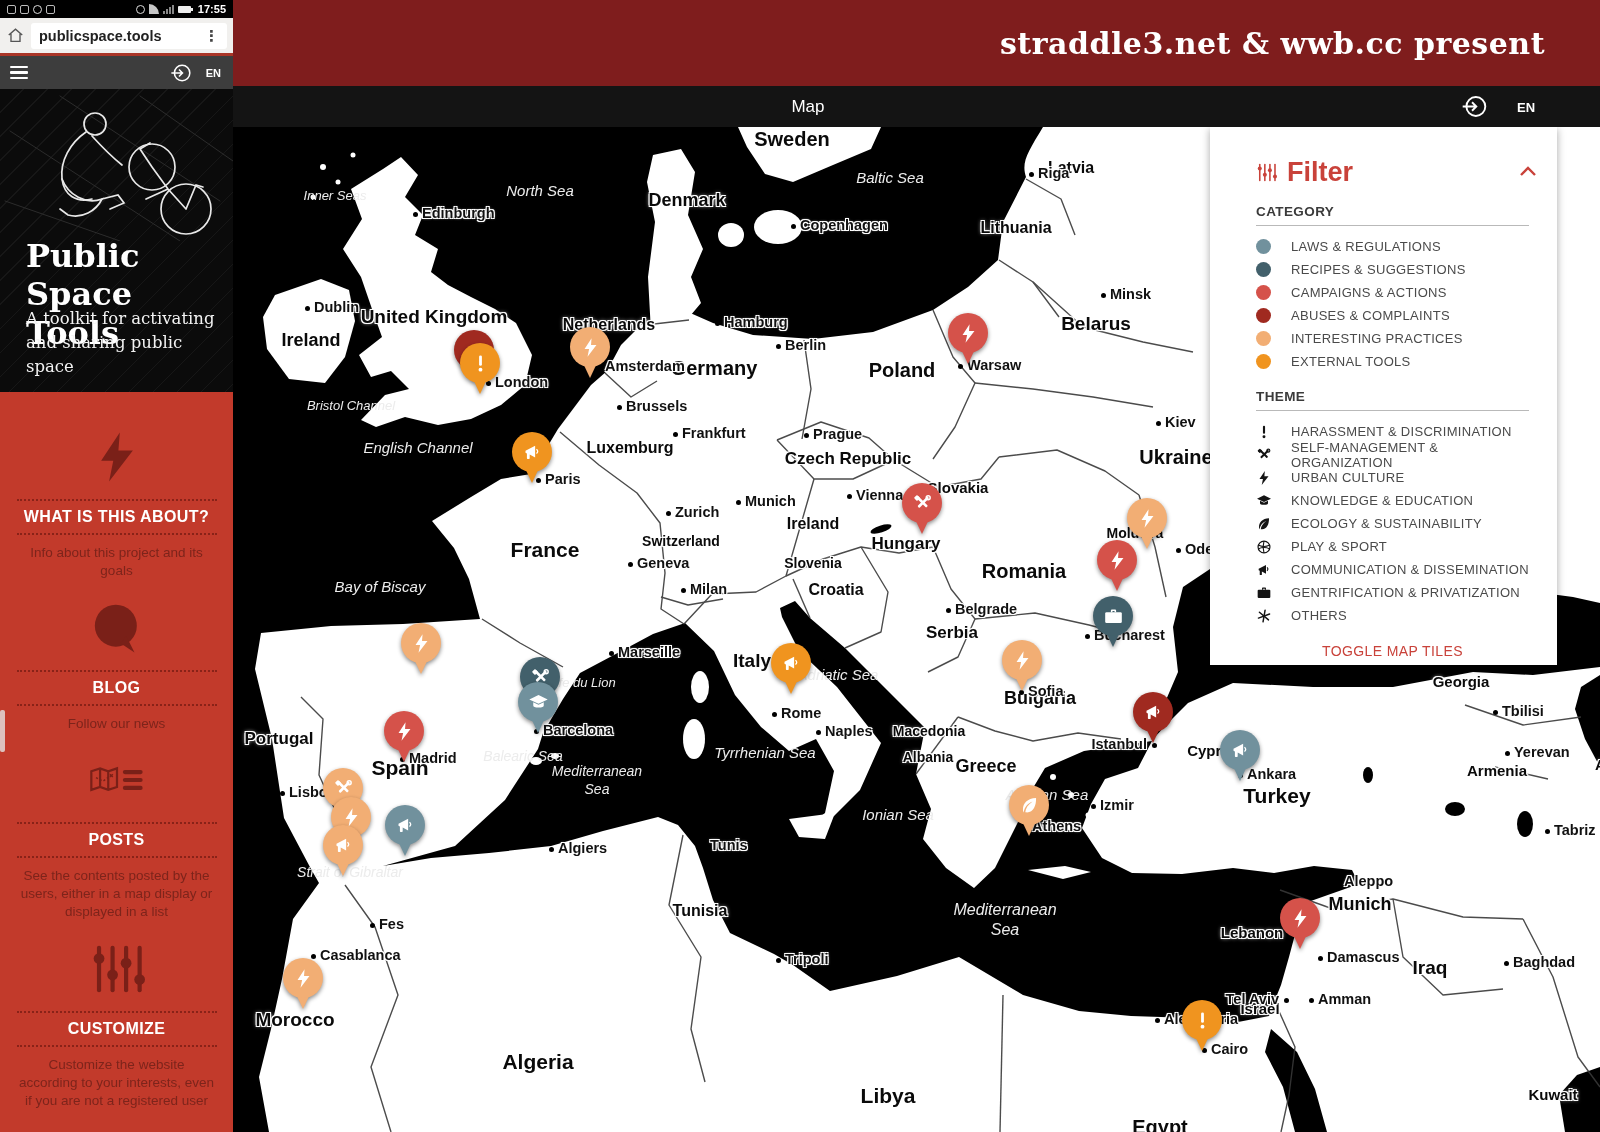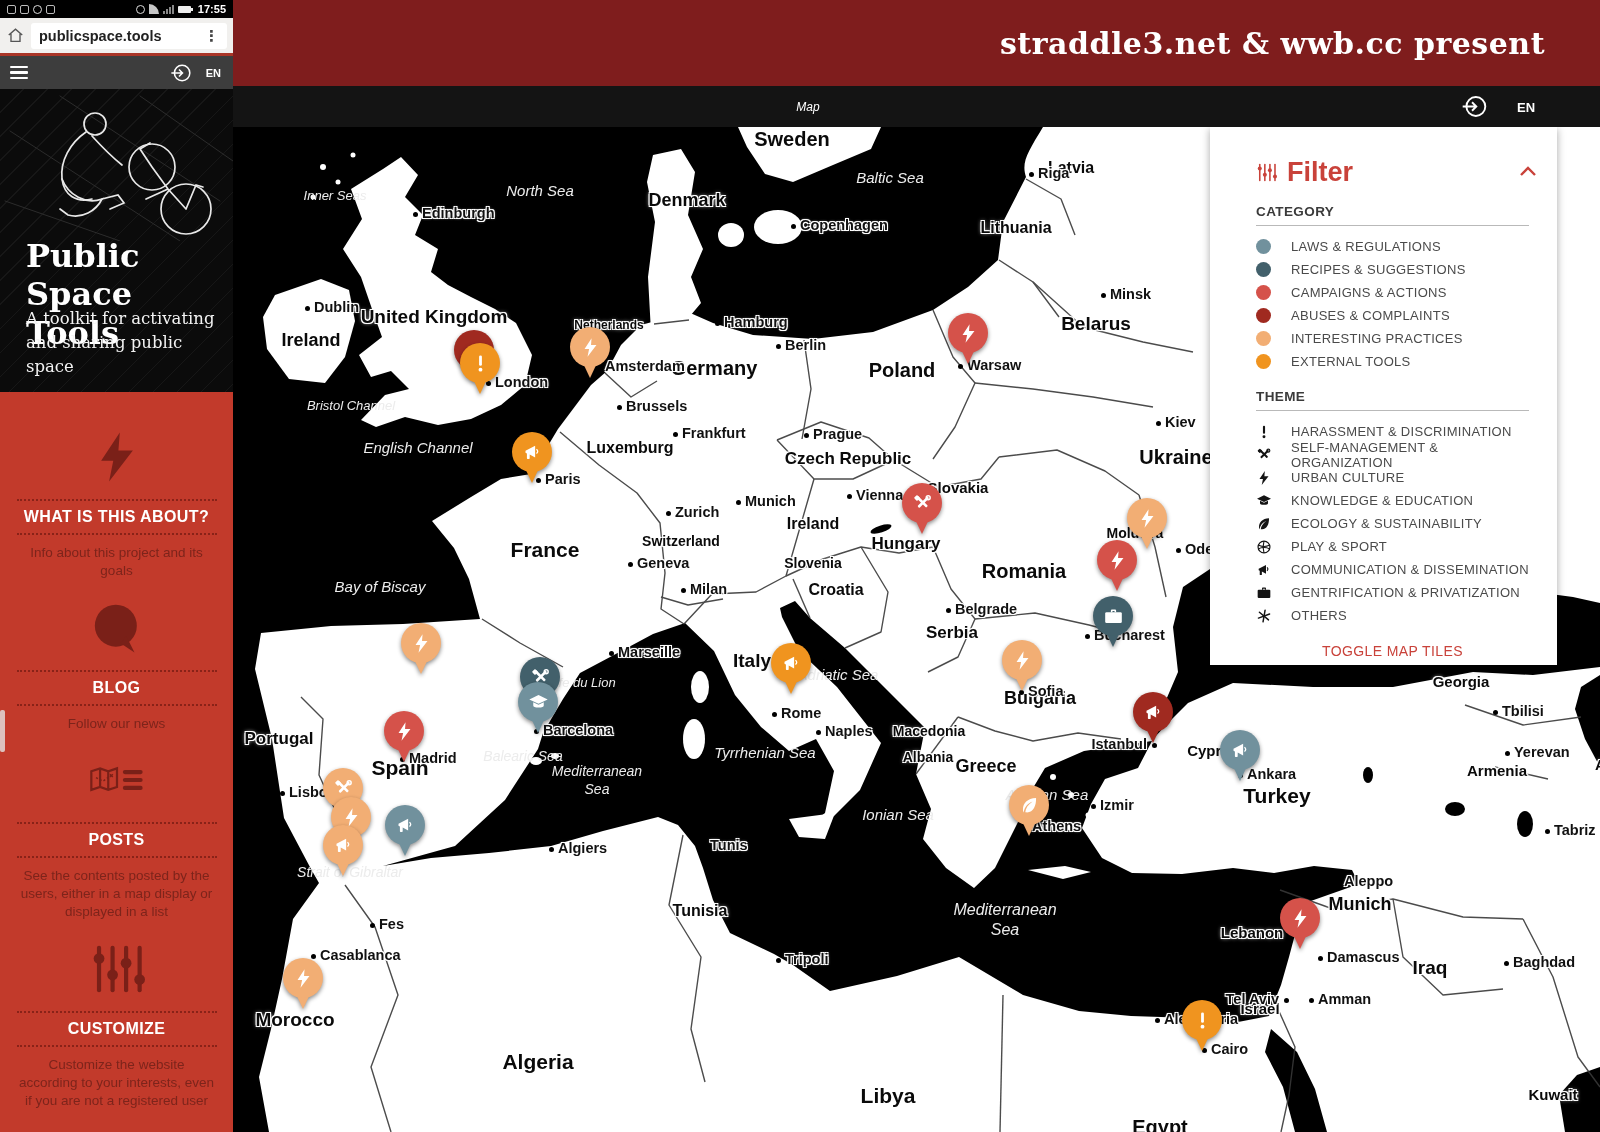--- a/index.html
+++ b/index.html
@@ -41,21 +41,21 @@
   .side-icon{color:#7a2018;fill:#7a2018;margin-bottom:14px;}
   .mi-title{width:200px;text-align:center;color:#fff;font-weight:700;font-size:16px;letter-spacing:.4px;
             padding:7px 0;border-top:2px dotted rgba(80,10,5,.5);border-bottom:2px dotted rgba(80,10,5,.5);}
   .mi-desc{margin-top:9px;width:196px;text-align:center;color:#7d241b;font-size:13.5px;line-height:1.32;}
   .ph-scroll{position:absolute;left:0;top:710px;width:5px;height:42px;background:#e3e3e3;opacity:.8;border-radius:2px;z-index:40;}
   
   .banner{position:absolute;left:233px;right:0;top:0;height:86px;background:#7f1d1d;z-index:20;
           display:flex;align-items:center;justify-content:flex-end;padding-right:55px;}
   .banner-text{color:#fff;font-family:"DejaVu Serif","Liberation Serif",serif;font-weight:700;font-size:30px;letter-spacing:.5px;}
   .mapheader{position:absolute;left:233px;right:0;top:86px;height:41px;background:#141414;z-index:20;}
-  .mh-title{position:absolute;left:575px;top:50%;transform:translate(-50%,-50%);color:#fff;font-size:12px;font-style:italic;}
+  .mh-title{position:absolute;left:575px;top:50%;transform:translate(-50%,-50%);color:#fff;font-size:17px;}
   .mh-login{position:absolute;left:1228px;top:7px;width:27px;height:27px;color:#fff;cursor:pointer;}
   .mh-lang{position:absolute;left:1284px;top:50%;transform:translateY(-50%);color:#fff;font-size:13px;font-weight:700;cursor:pointer;}
   
   .map{position:absolute;left:233px;top:127px;width:1367px;height:1005px;background:#000;overflow:hidden;}
   .geo{position:absolute;left:0;top:0;z-index:1;}
   .country{position:absolute;transform:translate(-50%,-50%);font-weight:700;color:#0a0a0a;white-space:nowrap;z-index:3;
            text-shadow:-1px -1px 0 #fff,1px -1px 0 #fff,-1px 1px 0 #fff,1px 1px 0 #fff,0 0 4px #fff;}
   .sea{position:absolute;transform:translate(-50%,-50%);font-style:italic;color:#ececec;font-size:15px;
        white-space:nowrap;z-index:2;text-align:center;}
   .sea span{display:block;line-height:1.25;}
@@ -432,21 +432,21 @@
     <span>Mediterranean</span>
           <span>Sea</span>
   </div>
         <div class="country" style="left: 559px; top: 12px; font-size: 20px;">Sweden</div>
         <div class="country" style="left: 454px; top: 73px; font-size: 18px;">Denmark</div>
         <div class="country" style="left: 838px; top: 41px; font-size: 16px;">Latvia</div>
         <div class="country" style="left: 783px; top: 101px; font-size: 16px;">Lithuania</div>
         <div class="country" style="left: 863px; top: 197px; font-size: 19px;">Belarus</div>
         <div class="country" style="left: 669px; top: 243px; font-size: 20px;">Poland</div>
         <div class="country" style="left: 481px; top: 241px; font-size: 20px;">Germany</div>
-        <div class="country" style="left: 376px; top: 198px; font-size: 12px;">Netherlands</div>
+        <div class="country" style="left: 376px; top: 198px; font-size: 16px;">Netherlands</div>
         <div class="country" style="left: 201px; top: 190px; font-size: 19px;">United Kingdom</div>
         <div class="country" style="left: 78px; top: 213px; font-size: 18px;">Ireland</div>
         <div class="country" style="left: 397px; top: 321px; font-size: 16px;">Luxemburg</div>
         <div class="country" style="left: 615px; top: 332px; font-size: 17px;">Czech Republic</div>
         <div class="country" style="left: 580px; top: 397px; font-size: 16px;">Ireland</div>
         <div class="country" style="left: 448px; top: 414px; font-size: 14px;">Switzerland</div>
         <div class="country" style="left: 312px; top: 423px; font-size: 21px;">France</div>
         <div class="country" style="left: 673px; top: 417px; font-size: 17px;">Hungary</div>
         <div class="country" style="left: 725px; top: 360px; font-size: 15px;">Slovakia</div>
         <div class="country" style="left: 580px; top: 436px; font-size: 14px;">Slovenia</div>

